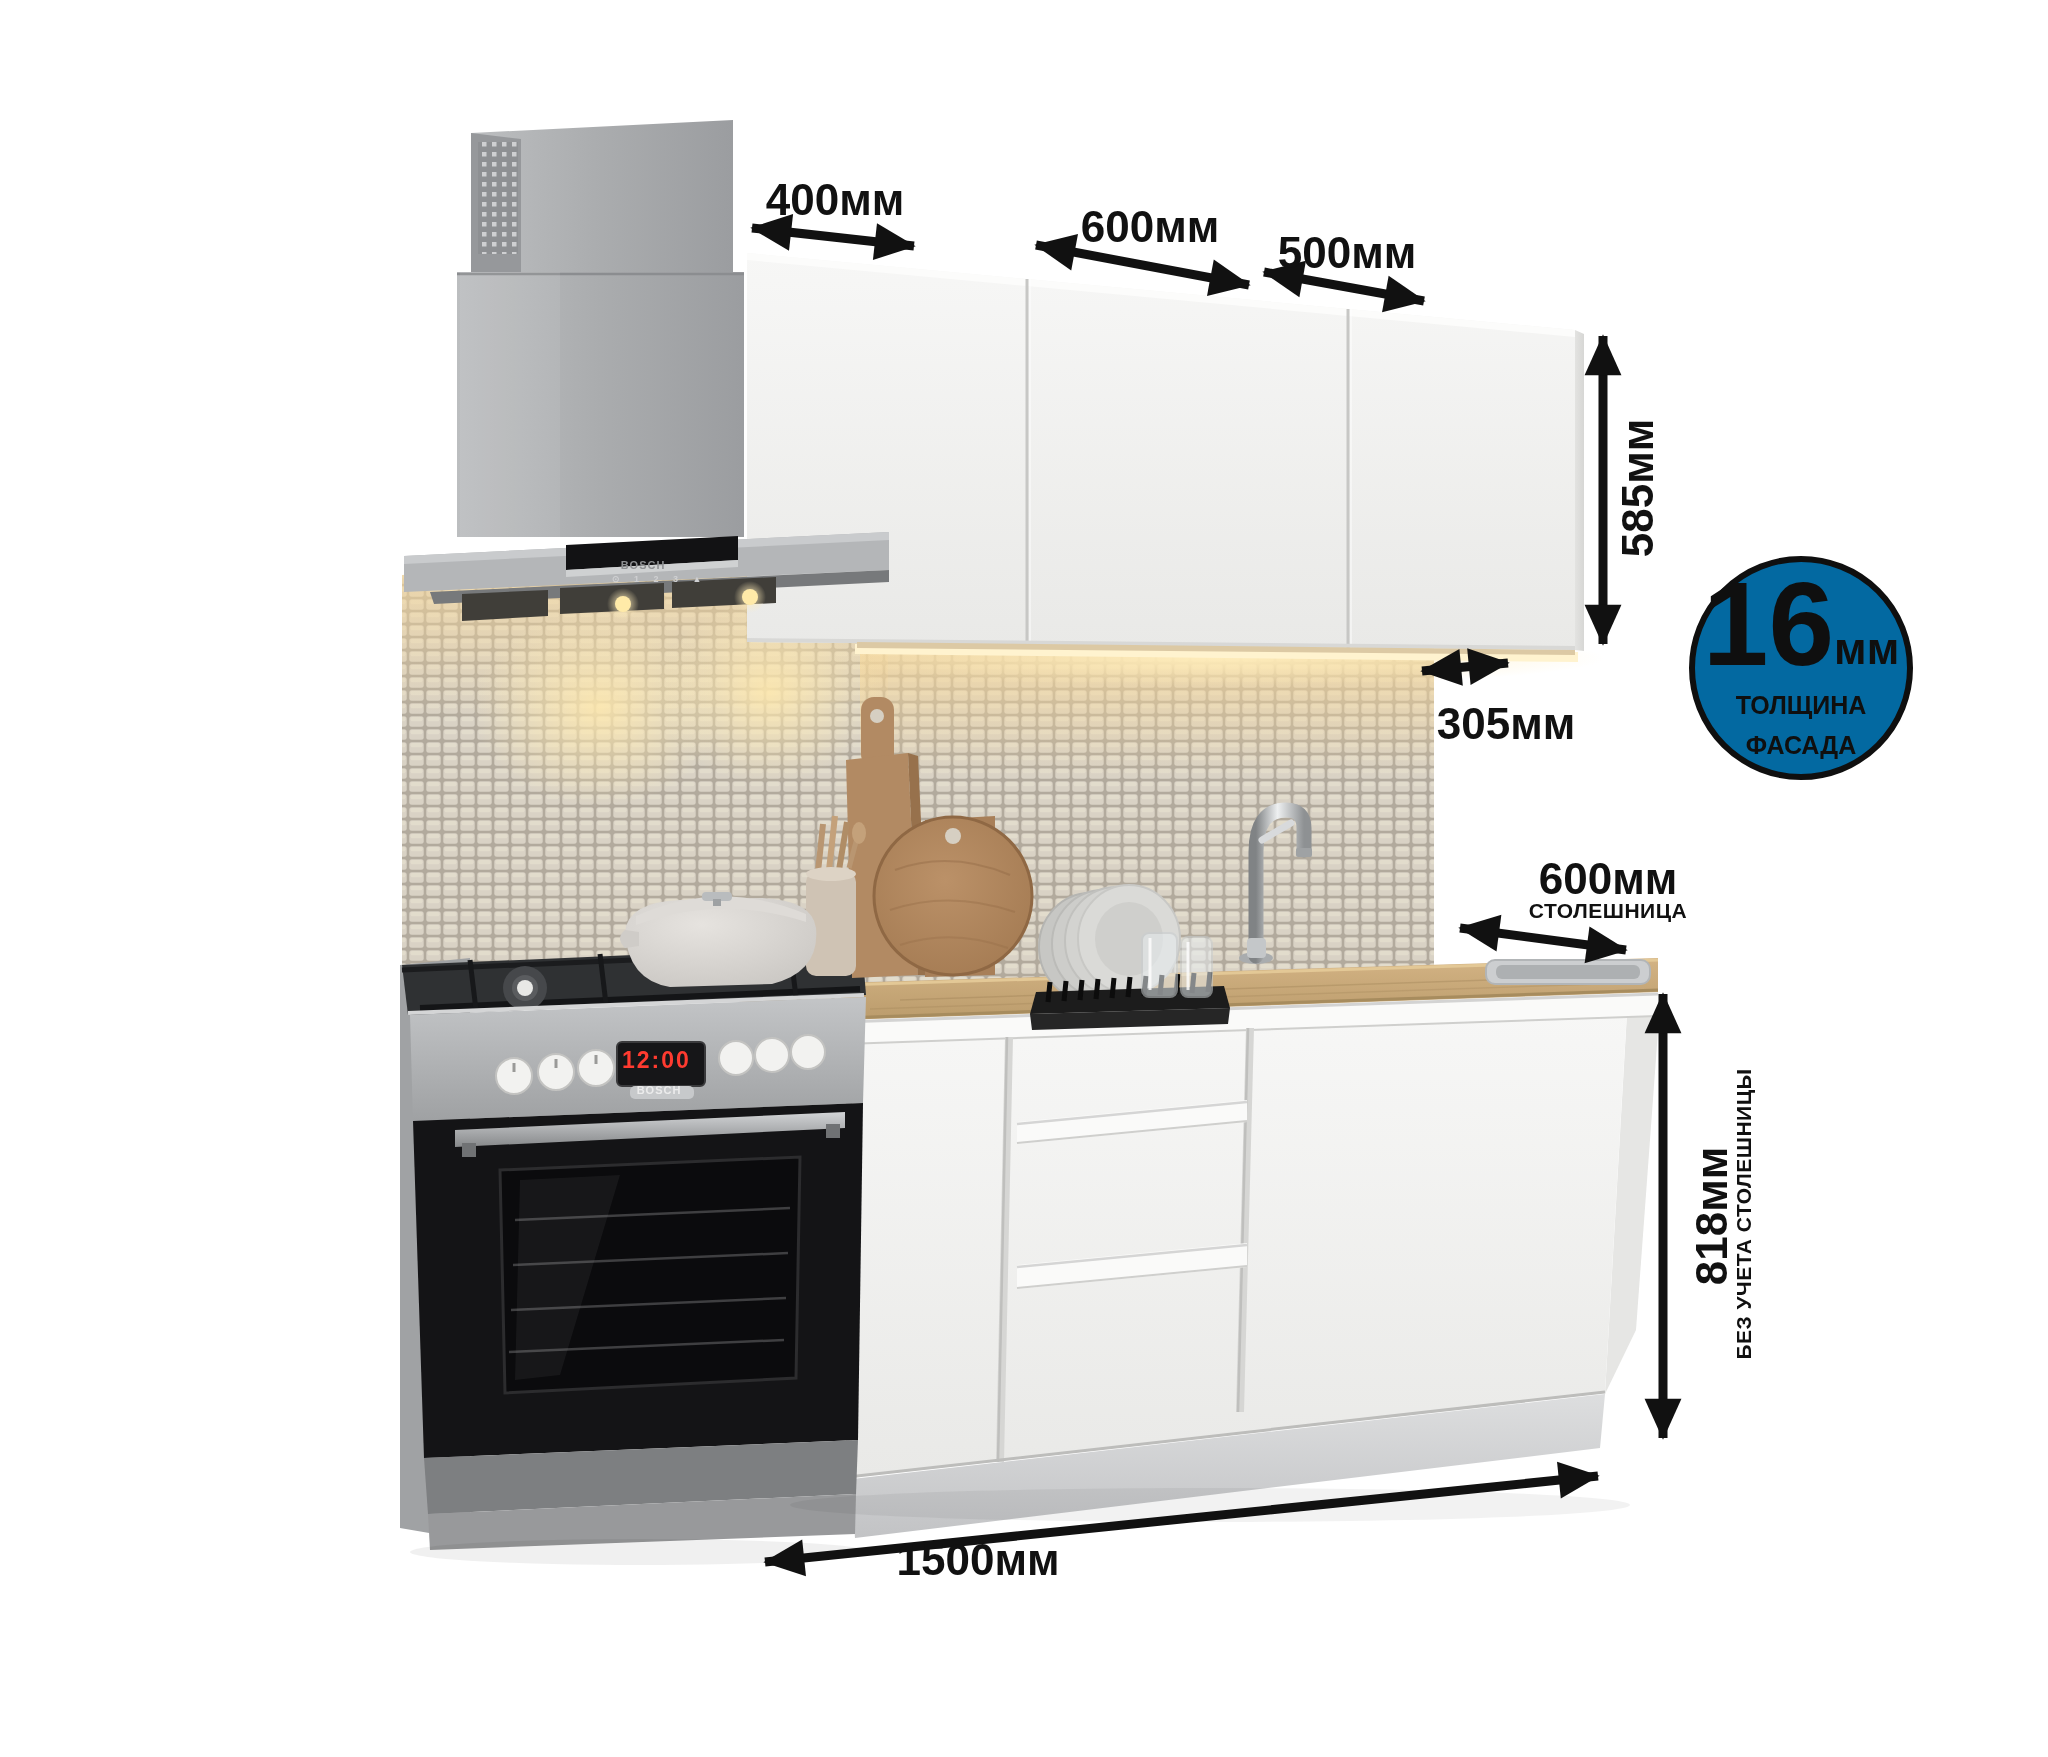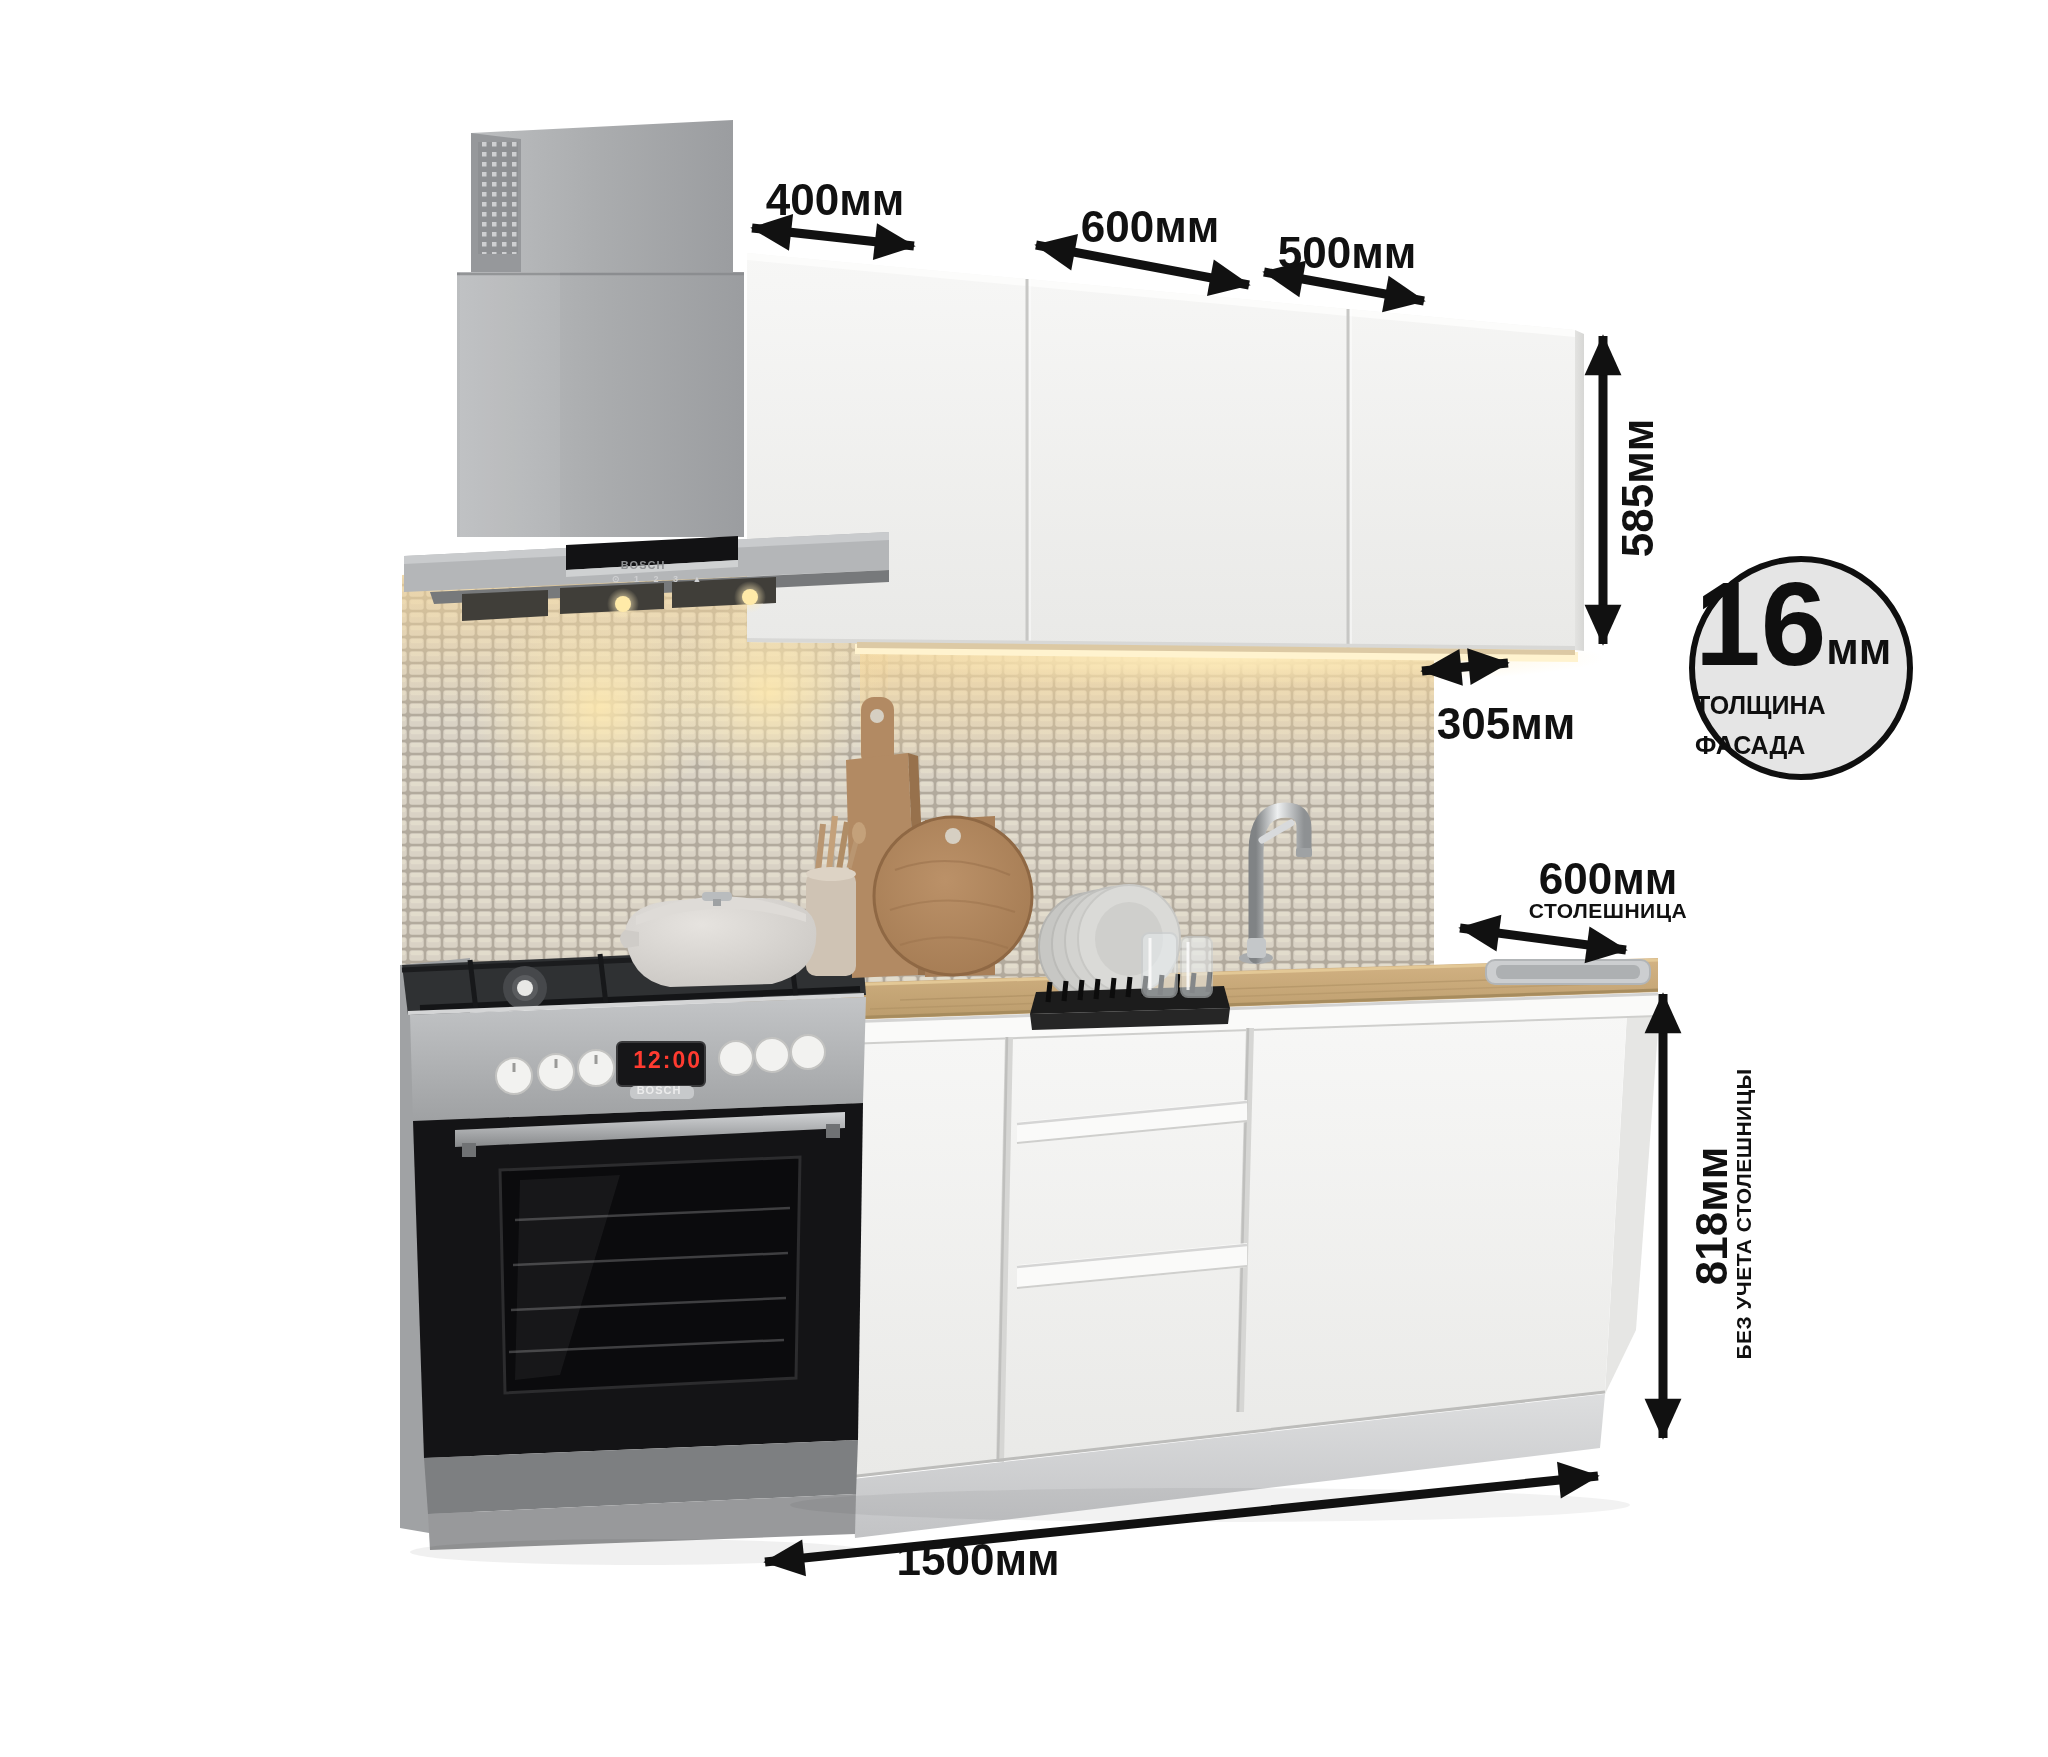--- a/index.html
+++ b/index.html
@@ -4,29 +4,29 @@
 <style>
   html,body{margin:0;padding:0;background:#fff;}
   .stage{position:relative;width:2048px;height:1757px;background:#ffffff;overflow:hidden;
          font-family:"Liberation Sans", sans-serif;padding-left:32px;}
   .scene{position:absolute;left:0;top:0;}
   .dim{position:absolute;display:flex;align-items:center;justify-content:center;
        font-weight:bold;color:#111;font-size:44px;white-space:nowrap;}
   .dim.small{font-size:21px;letter-spacing:.5px;}
   .rot{transform:rotate(-90deg);}
   .badge{position:absolute;width:212px;height:212px;border:6px solid #0f0f0f;border-radius:50%;
-         background:#e5e5e5;display:flex;flex-direction:column;align-items:flex-start;justify-content:center;color:#0f0f0f;}
+         background:#0369a1;display:flex;flex-direction:column;align-items:center;justify-content:center;color:#0f0f0f;}
   .badge .big{display:flex;align-items:flex-end;font-weight:bold;line-height:.82;}
   .badge .big .val{font-size:118px;}
   .badge .big .unit{font-size:44px;padding-bottom:6px;}
   .badge .cap{font-size:25px;font-weight:bold;line-height:1.15;margin-top:18px;text-align:center;}
   .brand{position:absolute;font-weight:bold;text-align:center;}
   .brand.hood{left:598px;top:559px;width:90px;font-size:11px;color:#8e9092;letter-spacing:1px;}
   .brand.stove{left:614px;top:1084px;width:90px;font-size:11px;color:#ececec;letter-spacing:1px;}
-  .clock{position:absolute;left:622px;top:1047px;width:80px;text-align:right;
+  .clock{position:absolute;left:622px;top:1047px;width:80px;text-align:left;
          font-size:23px;font-weight:bold;color:#ff3b30;letter-spacing:2px;}
   .hoodkeys{position:absolute;left:612px;top:574px;width:110px;
             font-size:9px;color:#cfd0d2;letter-spacing:6px;font-weight:bold;}
 </style>
 </head>
 <body>
 
 <div class="stage">
 
 <svg class="scene" width="2048" height="1757" viewBox="0 0 2048 1757">

